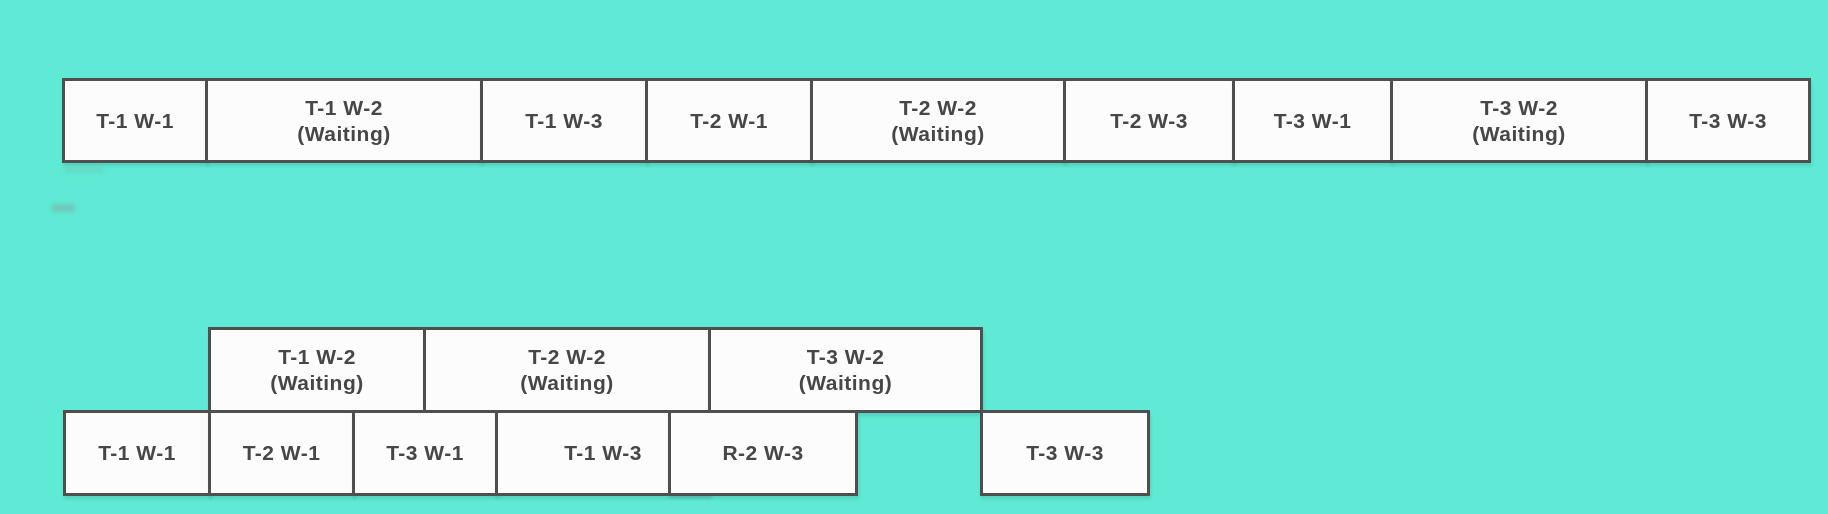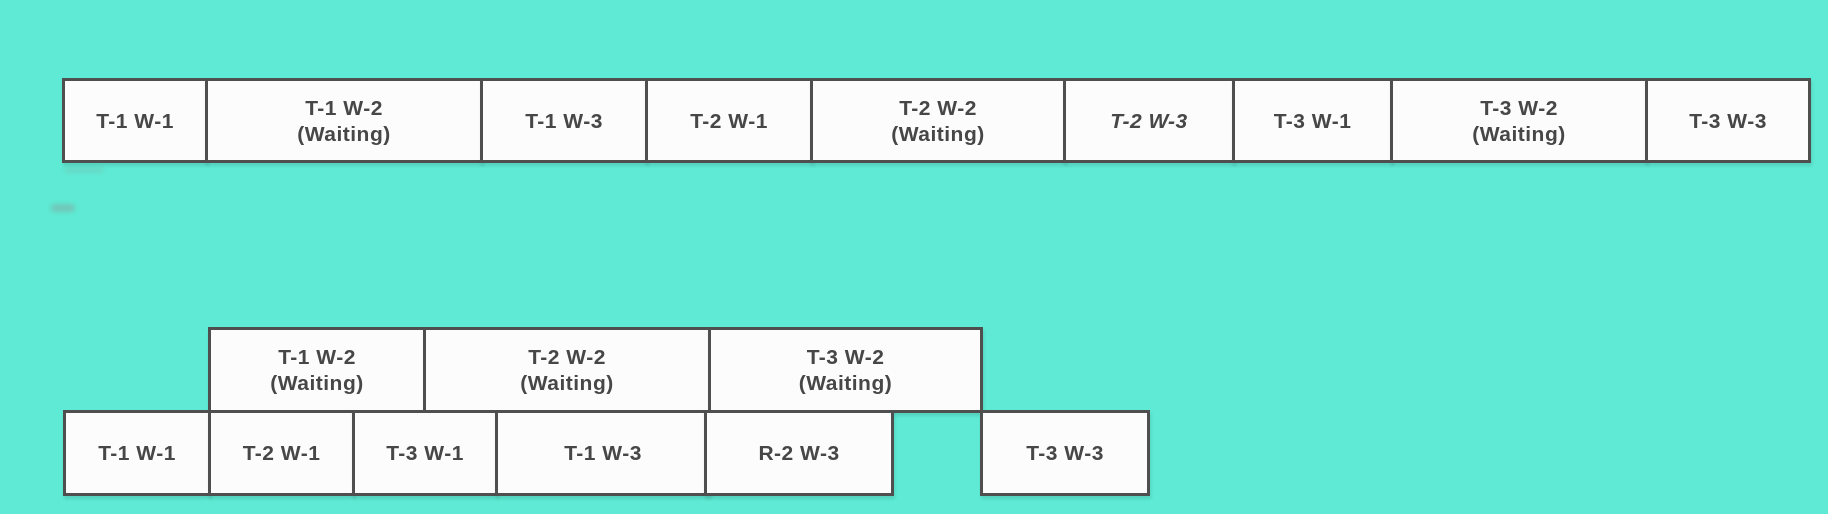--- a/index.html
+++ b/index.html
@@ -64,21 +64,21 @@
       <div class="box" style="left: 480px; top: 78px; width: 168px; height: 85px;">
         <div class="lbl">T-1 W-3</div>
       </div>
       <div class="box" style="left: 645px; top: 78px; width: 168px; height: 85px;">
         <div class="lbl">T-2 W-1</div>
       </div>
       <div class="box" style="left: 810px; top: 78px; width: 256px; height: 85px;">
         <div class="lbl">T-2 W-2</div>
         <div class="lbl">(Waiting)</div>
       </div>
-      <div class="box" style="left: 1063px; top: 78px; width: 172px; height: 85px; font-style: italic;">
+      <div class="box" style="left: 1063px; top: 78px; width: 172px; height: 85px;">
         <div class="lbl">T-2 W-3</div>
       </div>
       <div class="box" style="left: 1232px; top: 78px; width: 161px; height: 85px;">
         <div class="lbl">T-3 W-1</div>
       </div>
       <div class="box" style="left: 1390px; top: 78px; width: 258px; height: 85px;">
         <div class="lbl">T-3 W-2</div>
         <div class="lbl">(Waiting)</div>
       </div>
       <div class="box" style="left: 1645px; top: 78px; width: 166px; height: 85px;">
@@ -103,20 +103,20 @@
       </div>
       <div class="box" style="left: 208px; top: 410px; width: 147px; height: 86px;">
         <div class="lbl">T-2 W-1</div>
       </div>
       <div class="box" style="left: 352px; top: 410px; width: 146px; height: 86px;">
         <div class="lbl">T-3 W-1</div>
       </div>
       <div class="box" style="left: 495px; top: 410px; width: 216px; height: 86px;">
         <div class="lbl">T-1 W-3</div>
       </div>
-      <div class="box" style="left: 704px; top: 410px; width: 190px; height: 86px;">
+      <div class="box" style="left: 668px; top: 410px; width: 190px; height: 86px;">
         <div class="lbl">R-2 W-3</div>
       </div>
       <div class="box" style="left: 980px; top: 410px; width: 170px; height: 86px;">
         <div class="lbl">T-3 W-3</div>
       </div>
     </div>
   </div>
 
 </body></html>

